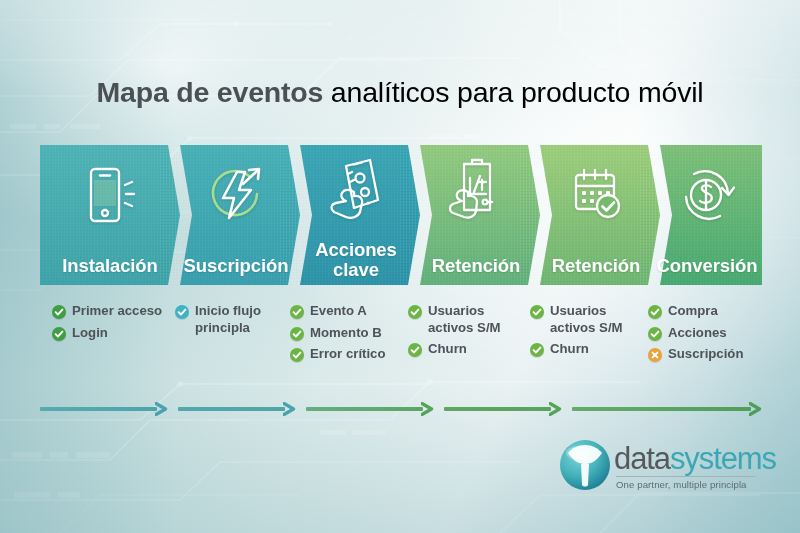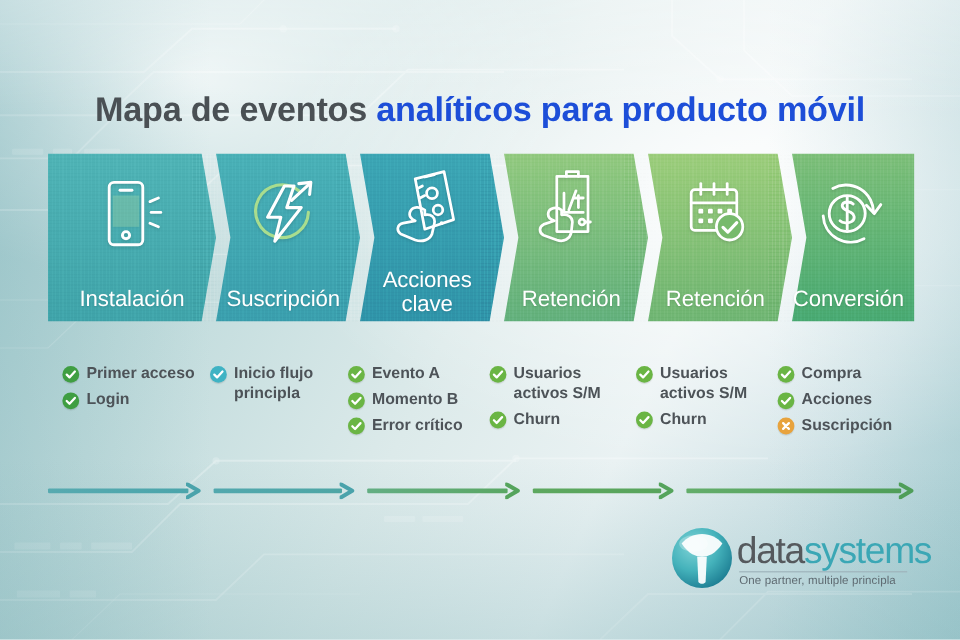--- a/index.html
+++ b/index.html
@@ -27,24 +27,24 @@
       linear-gradient(to right, rgba(130,180,186,0.30) 0%, rgba(255,255,255,0) 22%, rgba(255,255,255,0) 80%, rgba(150,195,200,0.22) 100%);
   }
 
   
   .title {
     position:absolute; left:0; right:0; top:76px;
     text-align:center; font-size:28.5px; letter-spacing:-0.2px;
     color:#5b6166; white-space:nowrap;
   }
   .title b { font-weight:bold; color:#4a5054; }
-  .title span.light { font-weight:700; color:#1d4ed8; }
+  .title span.light { font-weight:400; color:#000000; }
 
   
-  #band { position:absolute; left:40px; top:128px; width:722px; height:140px; }
+  #band { position:absolute; left:40px; top:145px; width:722px; height:140px;font-weight:bold; }
   .chev { position:absolute; top:0; height:140px; }
   .chev .bgfill { position:absolute; inset:0; }
   .chev .tex {
     position:absolute; inset:0;
     background-image:
       repeating-linear-gradient(90deg, rgba(255,255,255,0.055) 0 1px, rgba(255,255,255,0) 1px 3px),
       repeating-linear-gradient(0deg, rgba(0,0,0,0.035) 0 1px, rgba(0,0,0,0) 1px 3px);
     mix-blend-mode:overlay;
   }
   .chev .label {

